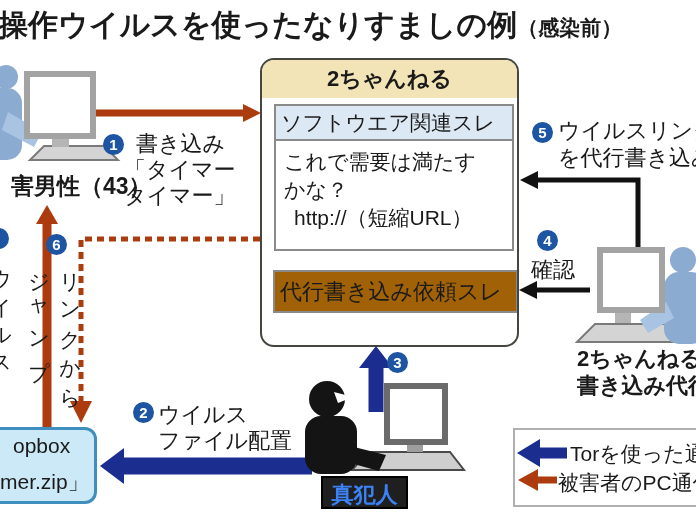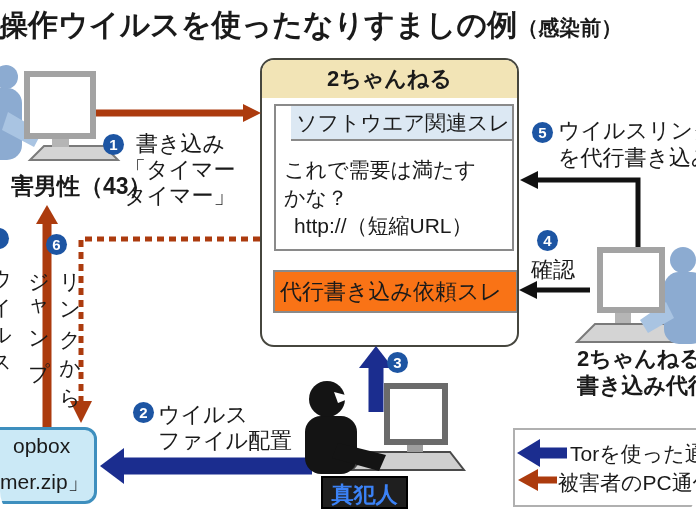--- a/index.html
+++ b/index.html
@@ -1,37 +1,37 @@
 <!DOCTYPE html>
 <html lang="ja"><head>
 <meta charset="utf-8">
 <style>
   html,body{margin:0;padding:0;background:#fff;}
   #stage{
     position:relative;width:696px;height:522px;overflow:hidden;background:#fff;
-    font-family:"Liberation Sans","DejaVu Sans",sans-serif;color:#1a1a1a;border-radius:31px;
+    font-family:"Liberation Sans","DejaVu Sans",sans-serif;color:#1a1a1a;
   }
   .abs{position:absolute;}
   .nowrap{white-space:nowrap;}
   
   .title-main{font-size:30px;font-weight:bold;letter-spacing:0px;}
   .title-suffix{font-size:21px;font-weight:600;letter-spacing:0px;}
   
   .board{left:260px;top:58px;width:255px;height:285px;border:2px solid #46463e;
          border-radius:14px;background:#fff;overflow:hidden;}
   .board-header{height:38px;background:#f2e4b6;text-align:center;
                 font-size:22px;font-weight:bold;line-height:38px;}
   .thread1{position:absolute;left:12px;top:44px;width:236px;height:143px;
            border:2px solid #8a8a8a;background:#fff;}
   .thread1-header{height:33px;background:#dce8f3;border-bottom:2px solid #8a8a8a;
-                  font-size:21px;line-height:33px;padding-left:5px;white-space:nowrap;margin-left:15px;}
-  .thread1-body{padding:7px 4px 0 8px;font-size:21px;line-height:28px;margin-top:8px;}
+                  font-size:21px;line-height:33px;padding-left:5px;white-space:nowrap;}
+  .thread1-body{padding:7px 4px 0 8px;font-size:21px;line-height:28px;}
   .thread1-line3{padding-left:10px;}
   .thread2{position:absolute;left:11px;top:210px;width:236px;height:39px;
-           background:#f97316;border:2px solid #8a8a8a;font-size:22px;
+           background:#a16207;border:2px solid #8a8a8a;font-size:22px;
            line-height:39px;padding-left:5px;white-space:nowrap;}
   
   .stepnum{width:21px;height:21px;border-radius:50%;background:#1d55a3;color:#fff;
            font-size:15px;font-weight:bold;text-align:center;line-height:21px;}
   .steptext{font-size:22px;line-height:26px;}
   
   .vtext{writing-mode:vertical-rl;text-orientation:upright;font-size:21px;
          letter-spacing:5px;line-height:31px;white-space:pre;}
   
   .victim-label{font-size:23px;font-weight:bold;}

